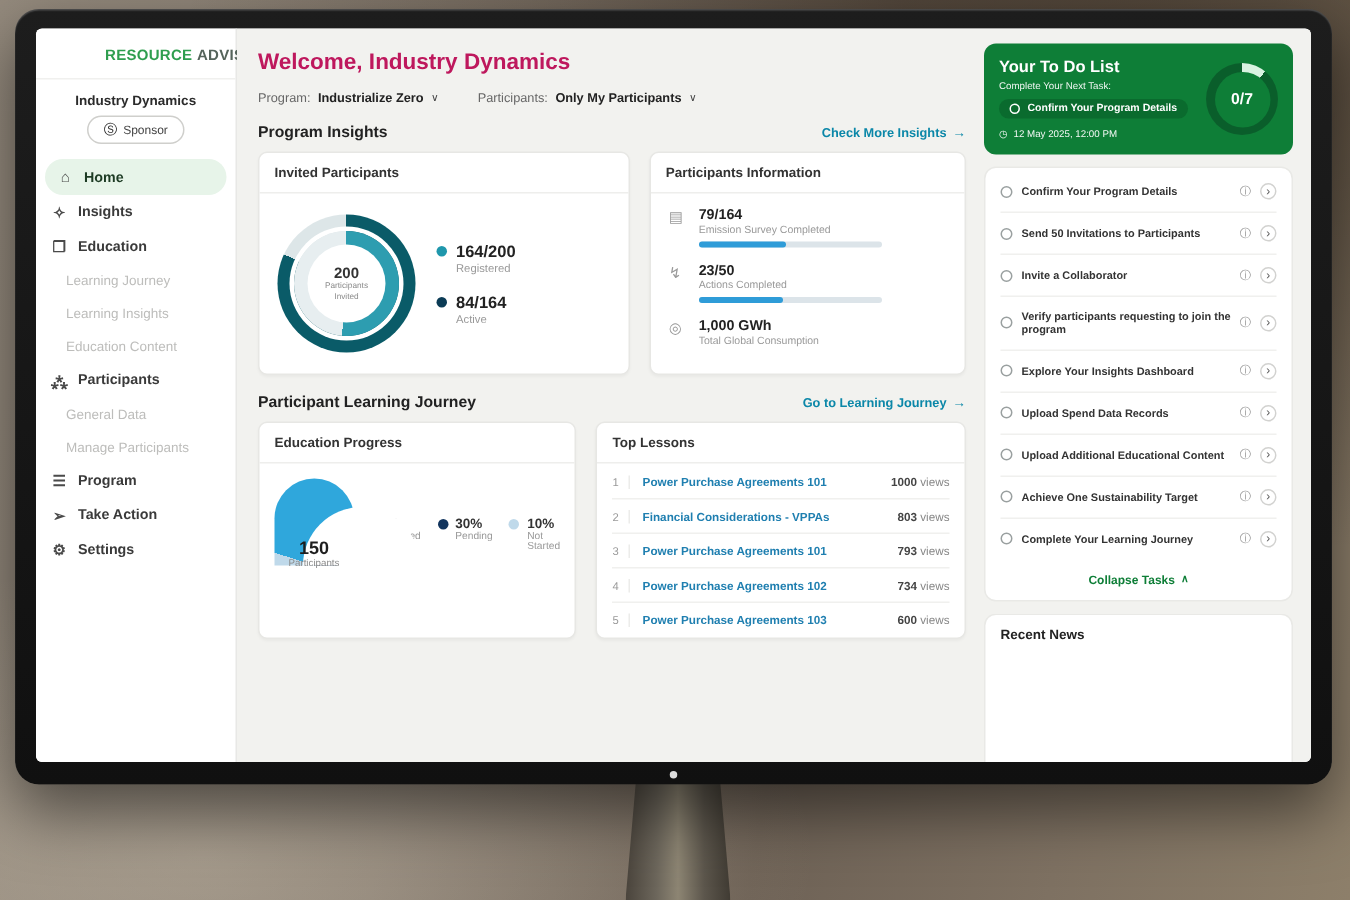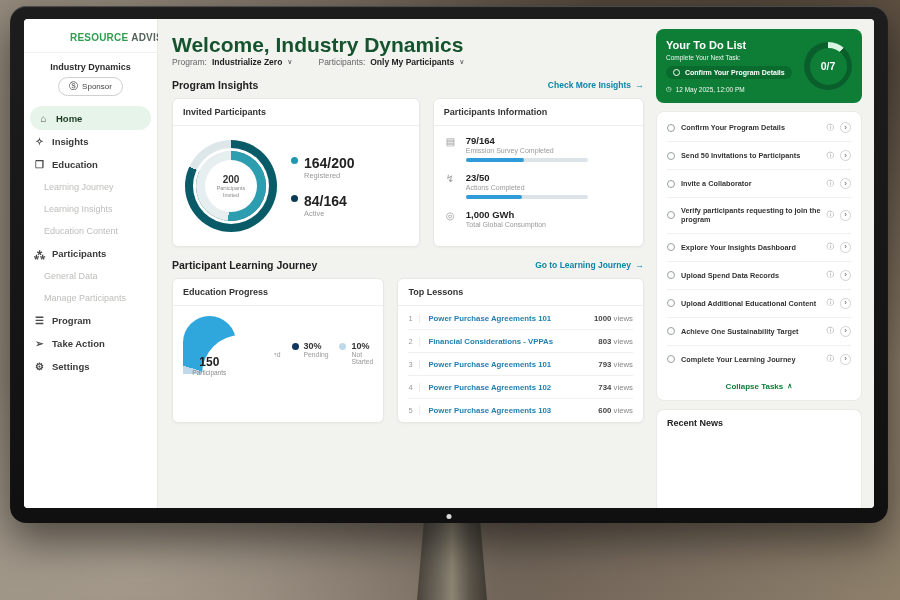--- a/index.html
+++ b/index.html
@@ -32,21 +32,21 @@
   .sponsor { margin:5px auto 10px; display:flex; align-items:center; gap:4px; border:1px solid #cfcfcc; border-radius:10px; background:#fff; padding:2px 10px; font-size:8px; color:#444; cursor:pointer; font-family:inherit; }
   .sponsor-ic { font-size:9px; color:#222; }
   .nav { display:flex; flex-direction:column; }
   .nav-item { display:flex; align-items:center; gap:7px; height:23px; padding:0 10px; font-size:9.5px; font-weight:bold; color:#3a3a3a; text-decoration:none; cursor:pointer; }
   .nav-item .ni { width:11px; font-size:10px; color:#4a4a4a; text-align:center; }
   .nav-item.sub { padding-left:20px; color:#bdbdbb; font-weight:normal; font-size:9px; height:22px; }
   .nav-item.active { background:#e7f4e9; border-radius:13px; margin:0 6px; padding:0 8px; height:24px; color:#1d3b24; }
 
   
   .center { flex:1; min-width:0; padding:14px 12px 0 14px; background:#f2f2ef; }
-  .page-title { font-size:21px; font-weight:bold; color:#14532d; margin-bottom:0; }
+  .page-title { font-size:15px; font-weight:bold; color:#be185d; margin-bottom:10px; }
   .filters { display:flex; gap:26px; align-items:center; font-size:8.5px; margin-bottom:12px; }
   .filter { display:flex; gap:5px; align-items:center; cursor:pointer; }
   .f-label { color:#666; }
   .f-value { font-weight:bold; color:#222; }
   .chev { font-size:7px; color:#444; }
   .section-row { display:flex; justify-content:space-between; align-items:center; margin:4px 0 7px; }
   .section-title { font-size:10.5px; font-weight:bold; color:#222; }
   .s-link { font-size:8.5px; font-weight:bold; color:#0b87a8; display:flex; gap:4px; align-items:center; cursor:pointer; text-decoration:none; }
   .arr { font-size:9px; }
   .cards-row { display:flex; gap:13px; margin-bottom:12px; }
@@ -59,21 +59,21 @@
   .donut { width:92px; height:92px; border-radius:50%; background:conic-gradient(#0a5b68 0 295deg,#dde6e8 295deg 360deg); display:grid; place-items:center; }
   .donut-mid { width:70px; height:70px; border-radius:50%; background:conic-gradient(#2d9db0 0 185deg,#e7eef0 185deg 360deg); display:grid; place-items:center; box-shadow:0 0 0 3px #fff; }
   .donut-hole { width:52px; height:52px; border-radius:50%; background:#fff; display:flex; flex-direction:column; align-items:center; justify-content:center; text-align:center; }
   .d-val { font-size:10px; font-weight:bold; }
   .d-lab { font-size:5.5px; color:#8a8a8a; line-height:1.25; width:42px; }
   .d-legend { display:flex; flex-direction:column; gap:13px; }
   .dl-item { display:flex; gap:6px; align-items:flex-start; }
   .dot { width:7px; height:7px; min-width:7px; border-radius:50%; margin-top:2px; }
   .dot.teal { background:#1f97ac; } .dot.navy { background:#0b3b55; }
   .dot.blue { background:#2fa7dc; } .dot.dnavy { background:#12355e; } .dot.pale { background:#bfd9ea; }
-  .dl-val { font-size:14px; font-weight:bold; color:#222;text-align:center; }
+  .dl-val { font-size:11px; font-weight:bold; color:#222;text-align:center; }
   .dl-lab { font-size:7.5px; color:#999; }
 
   .pinfo-body { padding:9px 12px; display:flex; flex-direction:column; gap:10px; }
   .info-row { display:flex; gap:8px; }
   .info-ic { width:12px; font-size:10px; color:#9a9a9a; margin-top:1px; }
   .iv { font-size:9.5px; font-weight:bold; color:#222; }
   .il { font-size:7px; color:#999; margin:1px 0 4px; }
   .progress { width:122px; height:4px; border-radius:2px; background:#dce4e9; position:relative; }
   .progress .fill { position:absolute; left:0; top:0; height:100%; border-radius:2px; background:#2f9cd8; }
 

